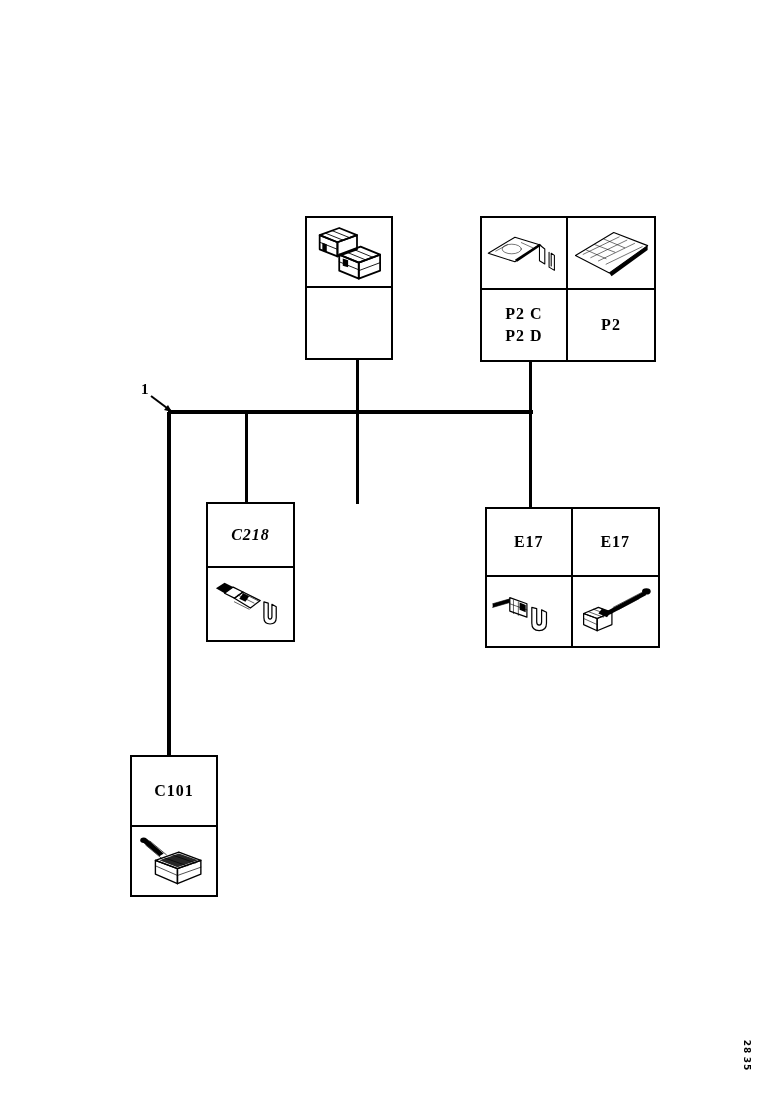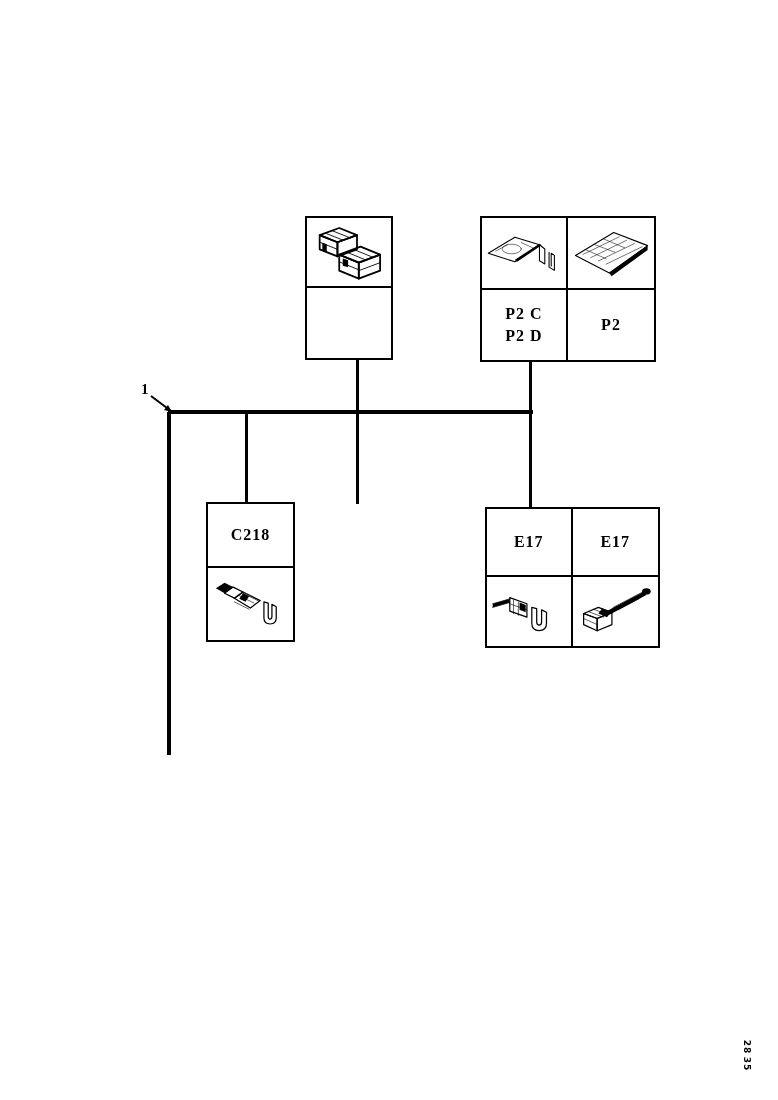--- a/index.html
+++ b/index.html
@@ -47,21 +47,21 @@
   }
   .cell-label {
     display: flex; align-items: center; justify-content: center;
     flex-direction: column;
     font-size: 16px; font-weight: bold; letter-spacing: 1px;
     line-height: 1.35;
   }
   
   #box-g5 .cell-img   { height: 70px; border-bottom: 2px solid #000; }
   #box-g5 .cell-label { flex: 1; }
-  #box-c218 .cell-label, #box-c478 .cell-label { height: 64px; border-bottom: 2px solid #000; }
+  #box-c218 .cell-label, #box-c478 .cell-label { height: 64px; border-bottom: 2px solid #000; font-style: italic; }
   #box-c218 .cell-img,  #box-c478 .cell-img   { flex: 1; }
   #box-c101 .cell-label { height: 70px; border-bottom: 2px solid #000; }
   #box-c101 .cell-img   { flex: 1; }
   
   .grid-2x2 {
     display: grid;
     grid-template-columns: 1fr 1fr;
     width: 100%; height: 100%;
   }
   #box-p2 .grid-2x2  { grid-template-rows: 72px 1fr; }
@@ -183,19 +183,34 @@
           <path class="sketch sk-thin" d="M22,47 L46,56 M30,43 L54,52 M14,58 L36,68"></path>
           <path class="sk-fill" d="M44,42 L58,48 L52,56 L38,50 Z"></path>
           <path class="sk-fill" d="M52,46 L112,14 L116,20 L56,52 Z"></path>
           <path class="sketch sk-thin" d="M62,40 L108,16 M70,44 L104,26"></path>
           <ellipse class="sk-fill" cx="116" cy="14" rx="7" ry="5"></ellipse>
         </svg>
       </div>
     </div>
   </div>
 
+  <div class="node-box" id="box-c101">
+    <div class="cell-label">C101</div>
+    <div class="cell-img">
+      <svg width="80" height="62" viewBox="0 0 110 90">
+        <path class="sk-fill" d="M34,38 L10,18 L16,13 L40,34 Z"></path>
+        <path class="sketch sk-thin" d="M14,22 L38,42 M20,16 L44,36"></path>
+        <ellipse class="sk-fill" cx="11" cy="15" rx="5" ry="4"></ellipse>
+        <path class="sketch" d="M28,44 L62,32 L94,44 L60,56 Z"></path>
+        <path class="sketch" d="M28,44 L28,64 L60,78 L60,56 Z"></path>
+        <path class="sketch" d="M60,56 L60,78 L94,64 L94,44 Z"></path>
+        <path class="sketch sk-thin" d="M40,40 L74,52 M52,36 L86,48 M28,52 L60,66 M60,66 L94,54"></path>
+        <path class="sk-fill" d="M62,34 L90,44 L60,54 L34,44 Z" opacity="0.85"></path>
+      </svg>
+    </div>
+  </div>
 
   <div id="footer-code">
     <span>28</span>
     <span>35</span>
   </div>
 
 </div>
 
 </body></html>

